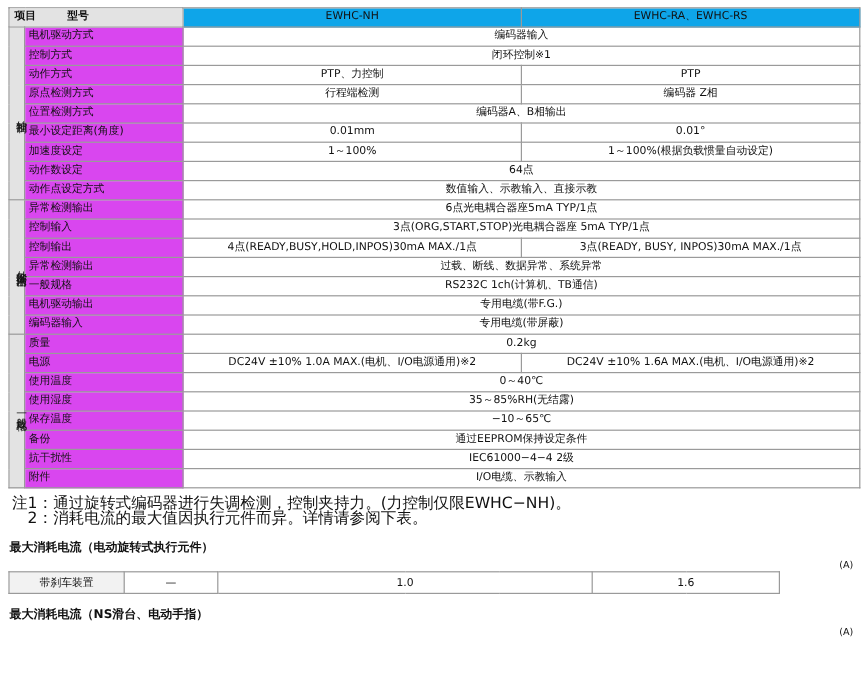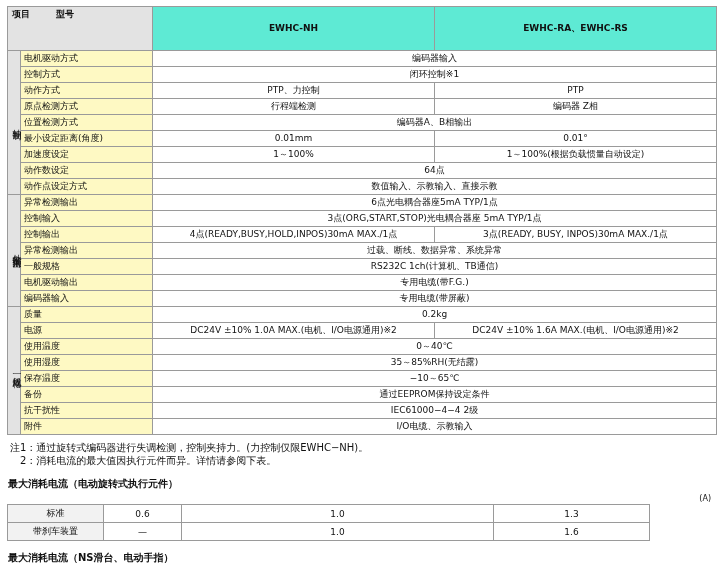--- a/index.html
+++ b/index.html
@@ -21,43 +21,43 @@
     table-layout:fixed;
   }
   table.spec td{
     border:1px solid #9a9a9a;
     padding:1px 3px;
     height:13px;
     vertical-align:middle;
     font-size:9px;
     line-height:11px;
   }
-  .hdr{background:#5eead4;font-weight:bold;text-align:center;}
+  .hdr{background:#0ea5e9;font-weight:normal;text-align:center;}
   .hdr-left{background:#e3e3e3;font-weight:bold;}
-  .rowlabel{background:#fef9c3;padding-left:4px;white-space:nowrap;}
+  .rowlabel{background:#d946ef;padding-left:4px;white-space:nowrap;}
   .sidelabel{
     background:#e3e3e3;
     text-align:center;
     font-weight:normal;
     width:13px;
     padding:0;
   }
   .sidelabel span{
     writing-mode:vertical-rl;
     text-orientation:upright;
     display:inline-block;
     letter-spacing:1px;
     font-size:9px;
   }
   .c{text-align:center;}
 
   
   .notes{
     margin:6px 10px 0 10px;
-    font-size:10px;
+    font-size:13px;
     line-height:13px;
   }
   .notes div{white-space:nowrap;}
 
   
   h3.sub{
     font-size:10px;
     font-weight:bold;
     margin:10px 0 3px 8px;
     padding:0;
@@ -90,21 +90,21 @@
 
   <table class="spec">
     <colgroup>
       <col style="width:13px">
       <col style="width:132px">
       <col style="width:282px">
       <col style="width:282px">
     </colgroup>
     <tbody>
       <tr>
-        <td class="hdr-left" colspan="2" style="padding:14px;position:relative;height:15px;">
+        <td class="hdr-left" colspan="2" style="padding:0;position:relative;height:15px;">
           <span style="position:absolute;left:4px;top:2px;">项目</span>
           <span style="position:absolute;right:78px;top:2px;">型号</span>
           <span style="position:absolute;left:0;top:0;width:100%;height:100%;border:0;"></span>
         </td>
         <td class="hdr">EWHC-NH</td>
         <td class="hdr">EWHC-RA、EWHC-RS</td>
       </tr>
 
       <tr>
         <td class="sidelabel" rowspan="9"><span>轴控制</span></td>
@@ -229,26 +229,20 @@
         <col style="width:78px">
         <col style="width:78px">
         <col style="width:78px">
       <col style="width:78px">
         <col style="width:78px">
         <col style="width:78px">
         <col style="width:78px">
     </colgroup>
     <tbody>
       <tr>
-        <td class="rh">标准</td>
-        <td>0.6</td>
-        <td colspan="4">1.0</td>
-        <td colspan="2">1.3</td>
-      </tr>
-      <tr>
         <td class="rh">带刹车装置</td>
         <td>—</td>
         <td colspan="4">1.0</td>
         <td colspan="2">1.6</td>
       </tr>
     </tbody>
   </table>
 
   <h3 class="sub">最大消耗电流（NS滑台、电动手指）</h3>
   <div class="unit">(A)</div>

